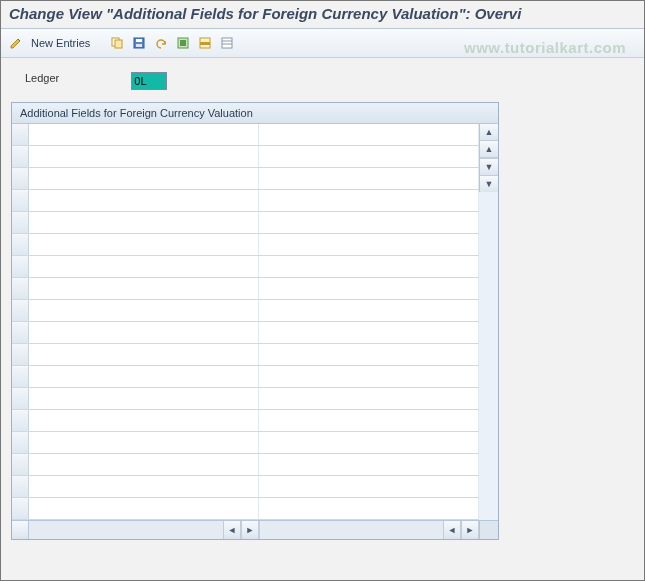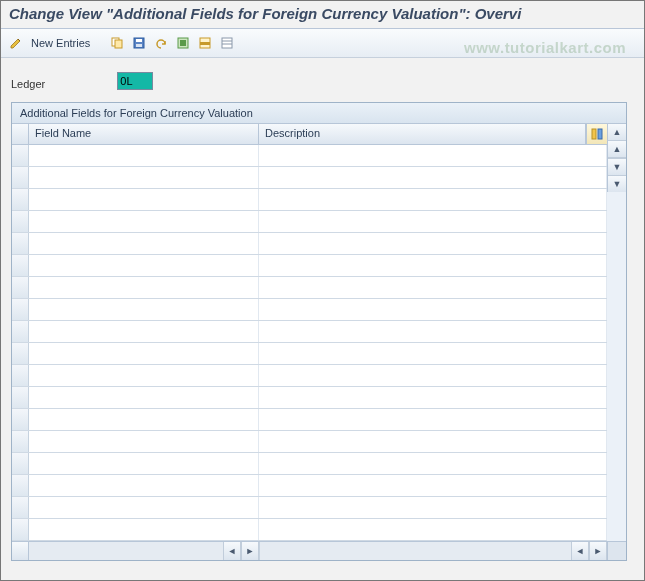--- a/index.html
+++ b/index.html
@@ -55,39 +55,39 @@
     color: #2b3d55;
     padding: 0 6px 0 2px;
     cursor: pointer;
   }
   .sep { width: 4px; }
   .content {
     padding: 8px 6px 4px 6px;
   }
   .field-row {
     display: flex;
-    align-items: flex-end;
+    align-items: flex-start;
     gap: 6px;
-    margin: 6px 0 12px 4px;
+    margin: 6px 0 12px 18px;
   }
   .field-label { color: #333; }
   .field-input {
     width: 30px;
     height: 16px;
     border: 1px solid #7a8aa0;
     background: #14b8a6;
     font-size: 11px;
     padding: 0 2px;
     font-family: inherit;
   }
   .panel {
     margin: 6px 4px 4px 4px;
     border: 1px solid #9fb3c8;
     background: #ebf1f8;
-    width: 616px;
+    width: 488px;
     box-sizing: border-box;
   }
   .panel-title {
     padding: 4px 8px;
     font-size: 11px;
     color: #2b3d55;
     background: linear-gradient(#eaf1f8, #d9e4ef);
     border-bottom: 1px solid #b7c6d8;
   }
   .table-wrap {
@@ -276,31 +276,20 @@
       <span class="field-label">Ledger</span>
       <span style="width:60px"></span>
       <input class="field-input" value="0L" style="">
     </div>
 
     <div class="panel">
       <div class="panel-title">Additional Fields for Foreign Currency Valuation</div>
 
       <div class="table-wrap">
         <div class="table-area">
-          <div class="col-headers">
-            <div class="rowsel-header"></div>
-            <div class="col-header col-fieldname">Field Name</div>
-            <div class="col-header col-desc">Description</div>
-            <div class="cfg-btn">
-              <svg width="12" height="12" viewBox="0 0 12 12">
-                <rect x="1" y="1" width="4" height="10" fill="#f2c44a" stroke="#b8922a"></rect>
-                <rect x="7" y="1" width="4" height="10" fill="#6aa0e0" stroke="#3a6aaa"></rect>
-              </svg>
-            </div>
-          </div>
           <div class="rows" id="rows-container">
               <div class="row">
                 <div class="rowsel"></div>
                 <div class="cell c1"></div>
                 <div class="cell c2"></div>
               </div>
               <div class="row">
                 <div class="rowsel"></div>
                 <div class="cell c1"></div>
                 <div class="cell c2"></div>

